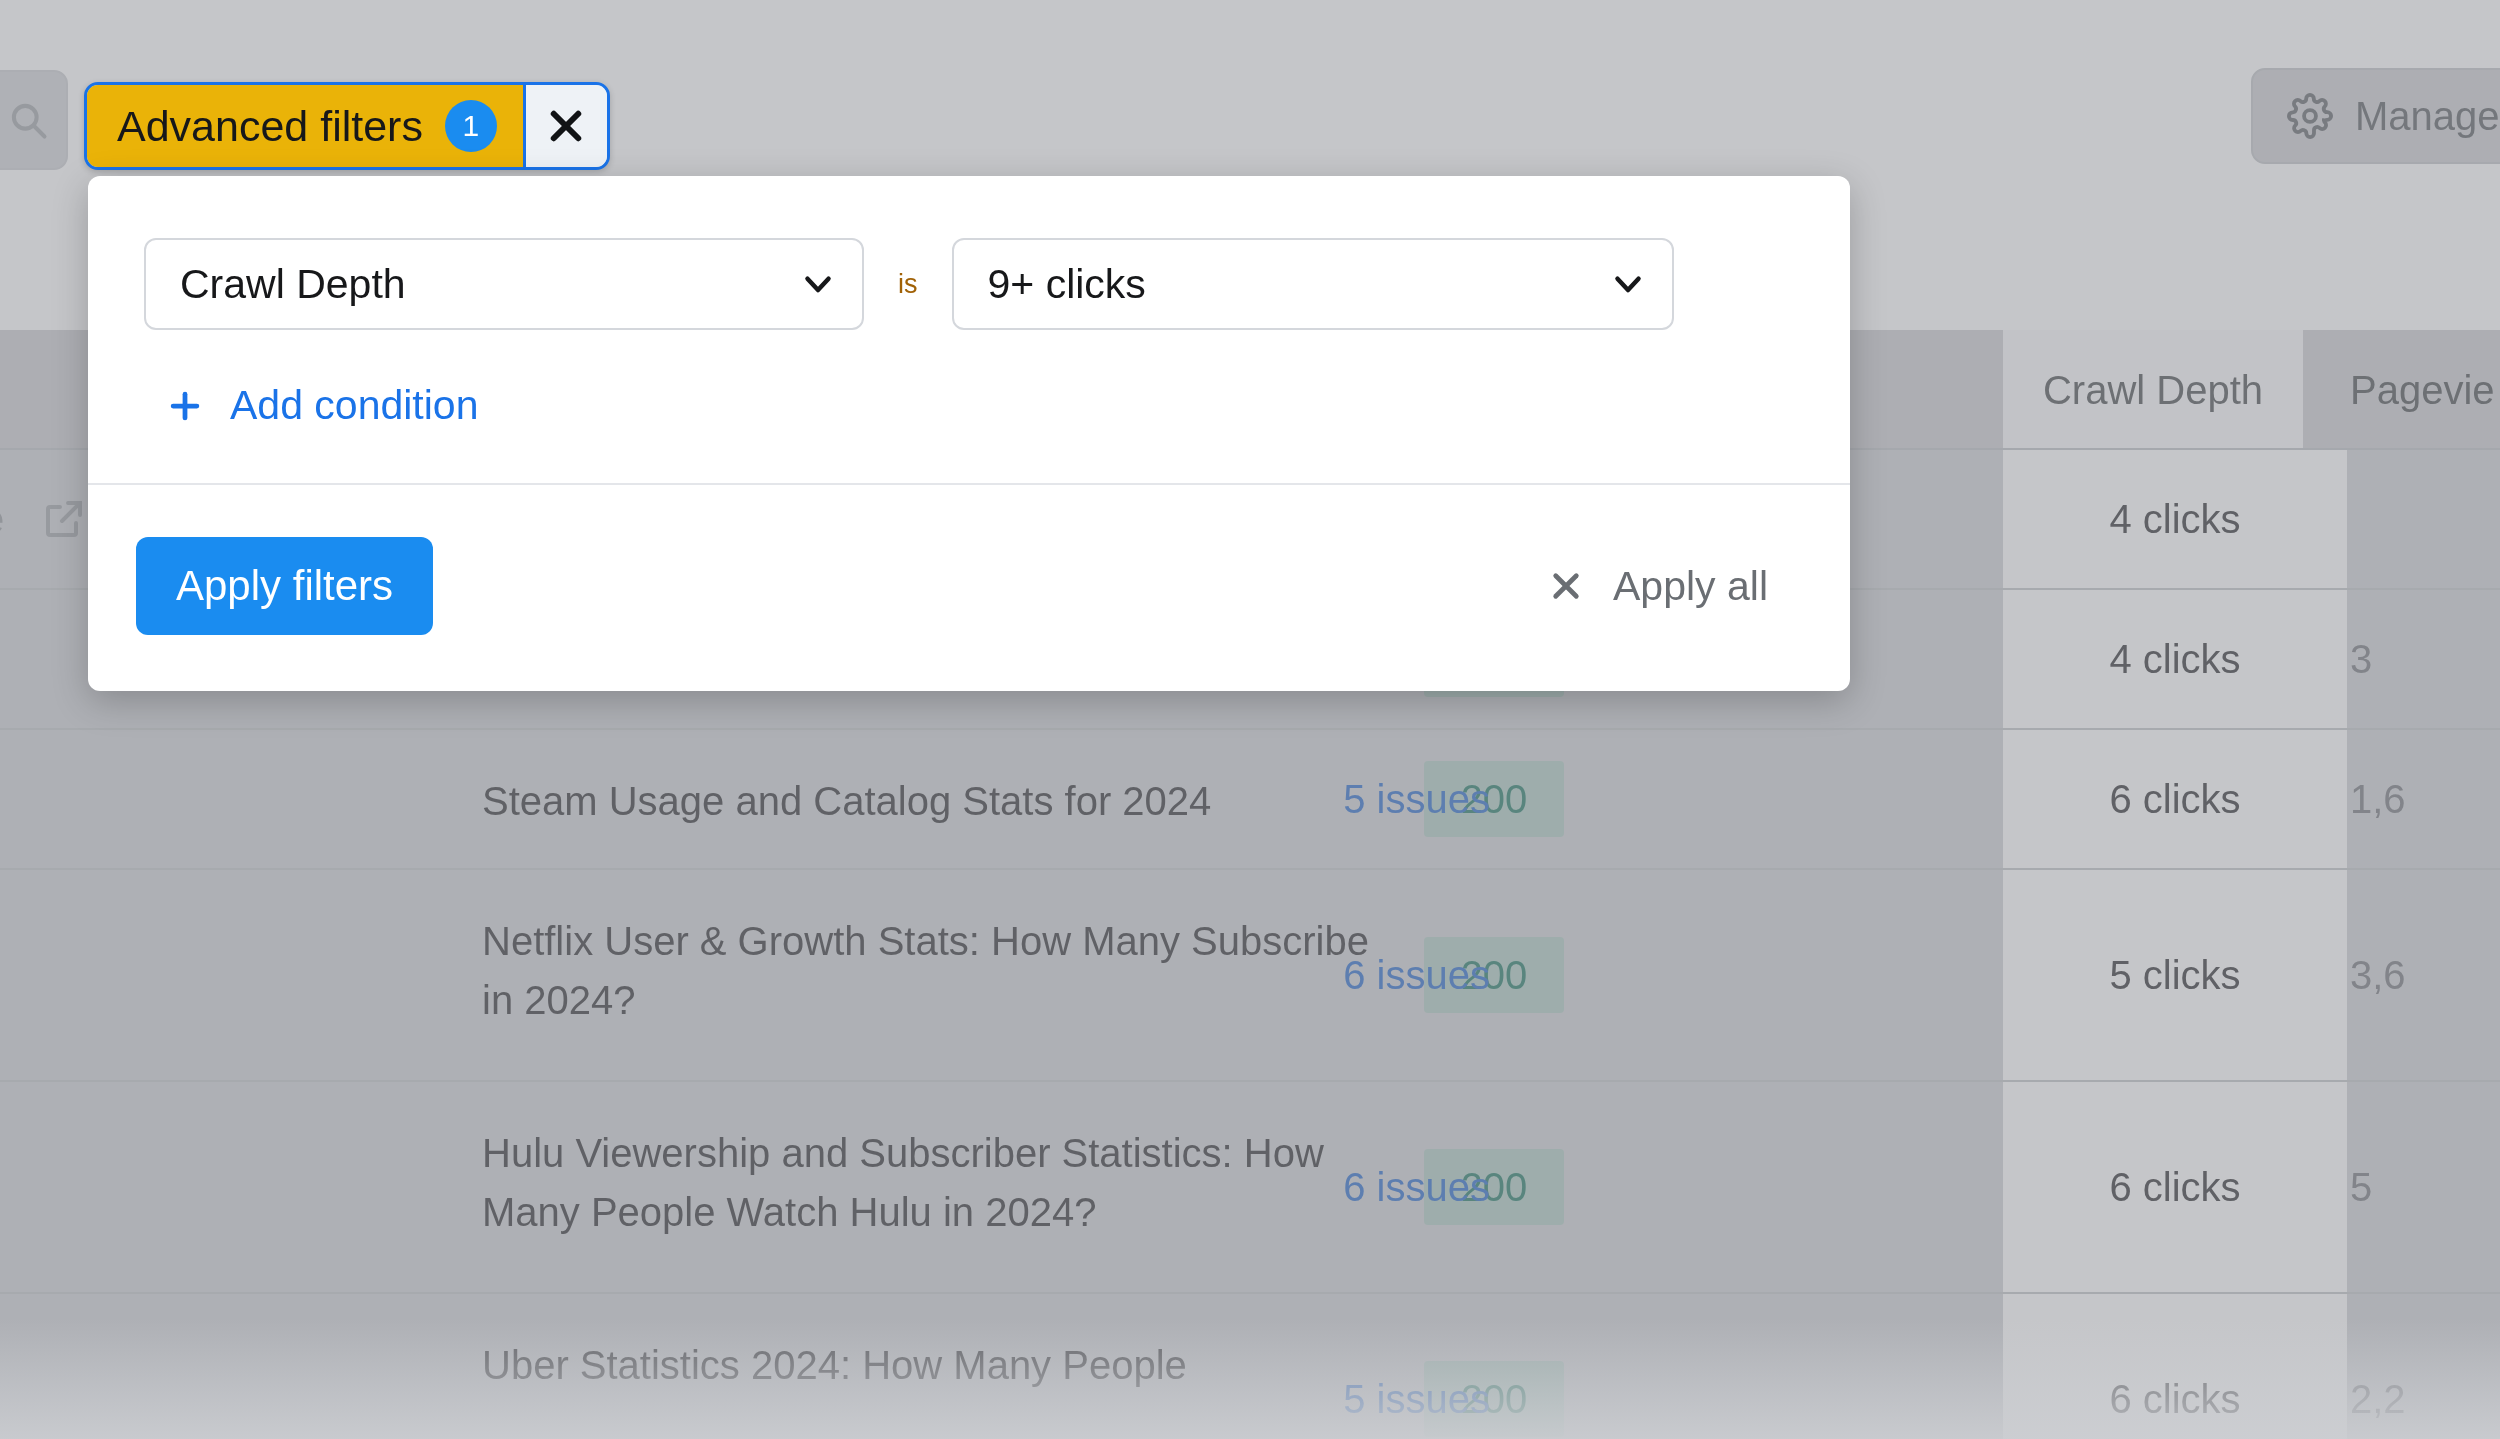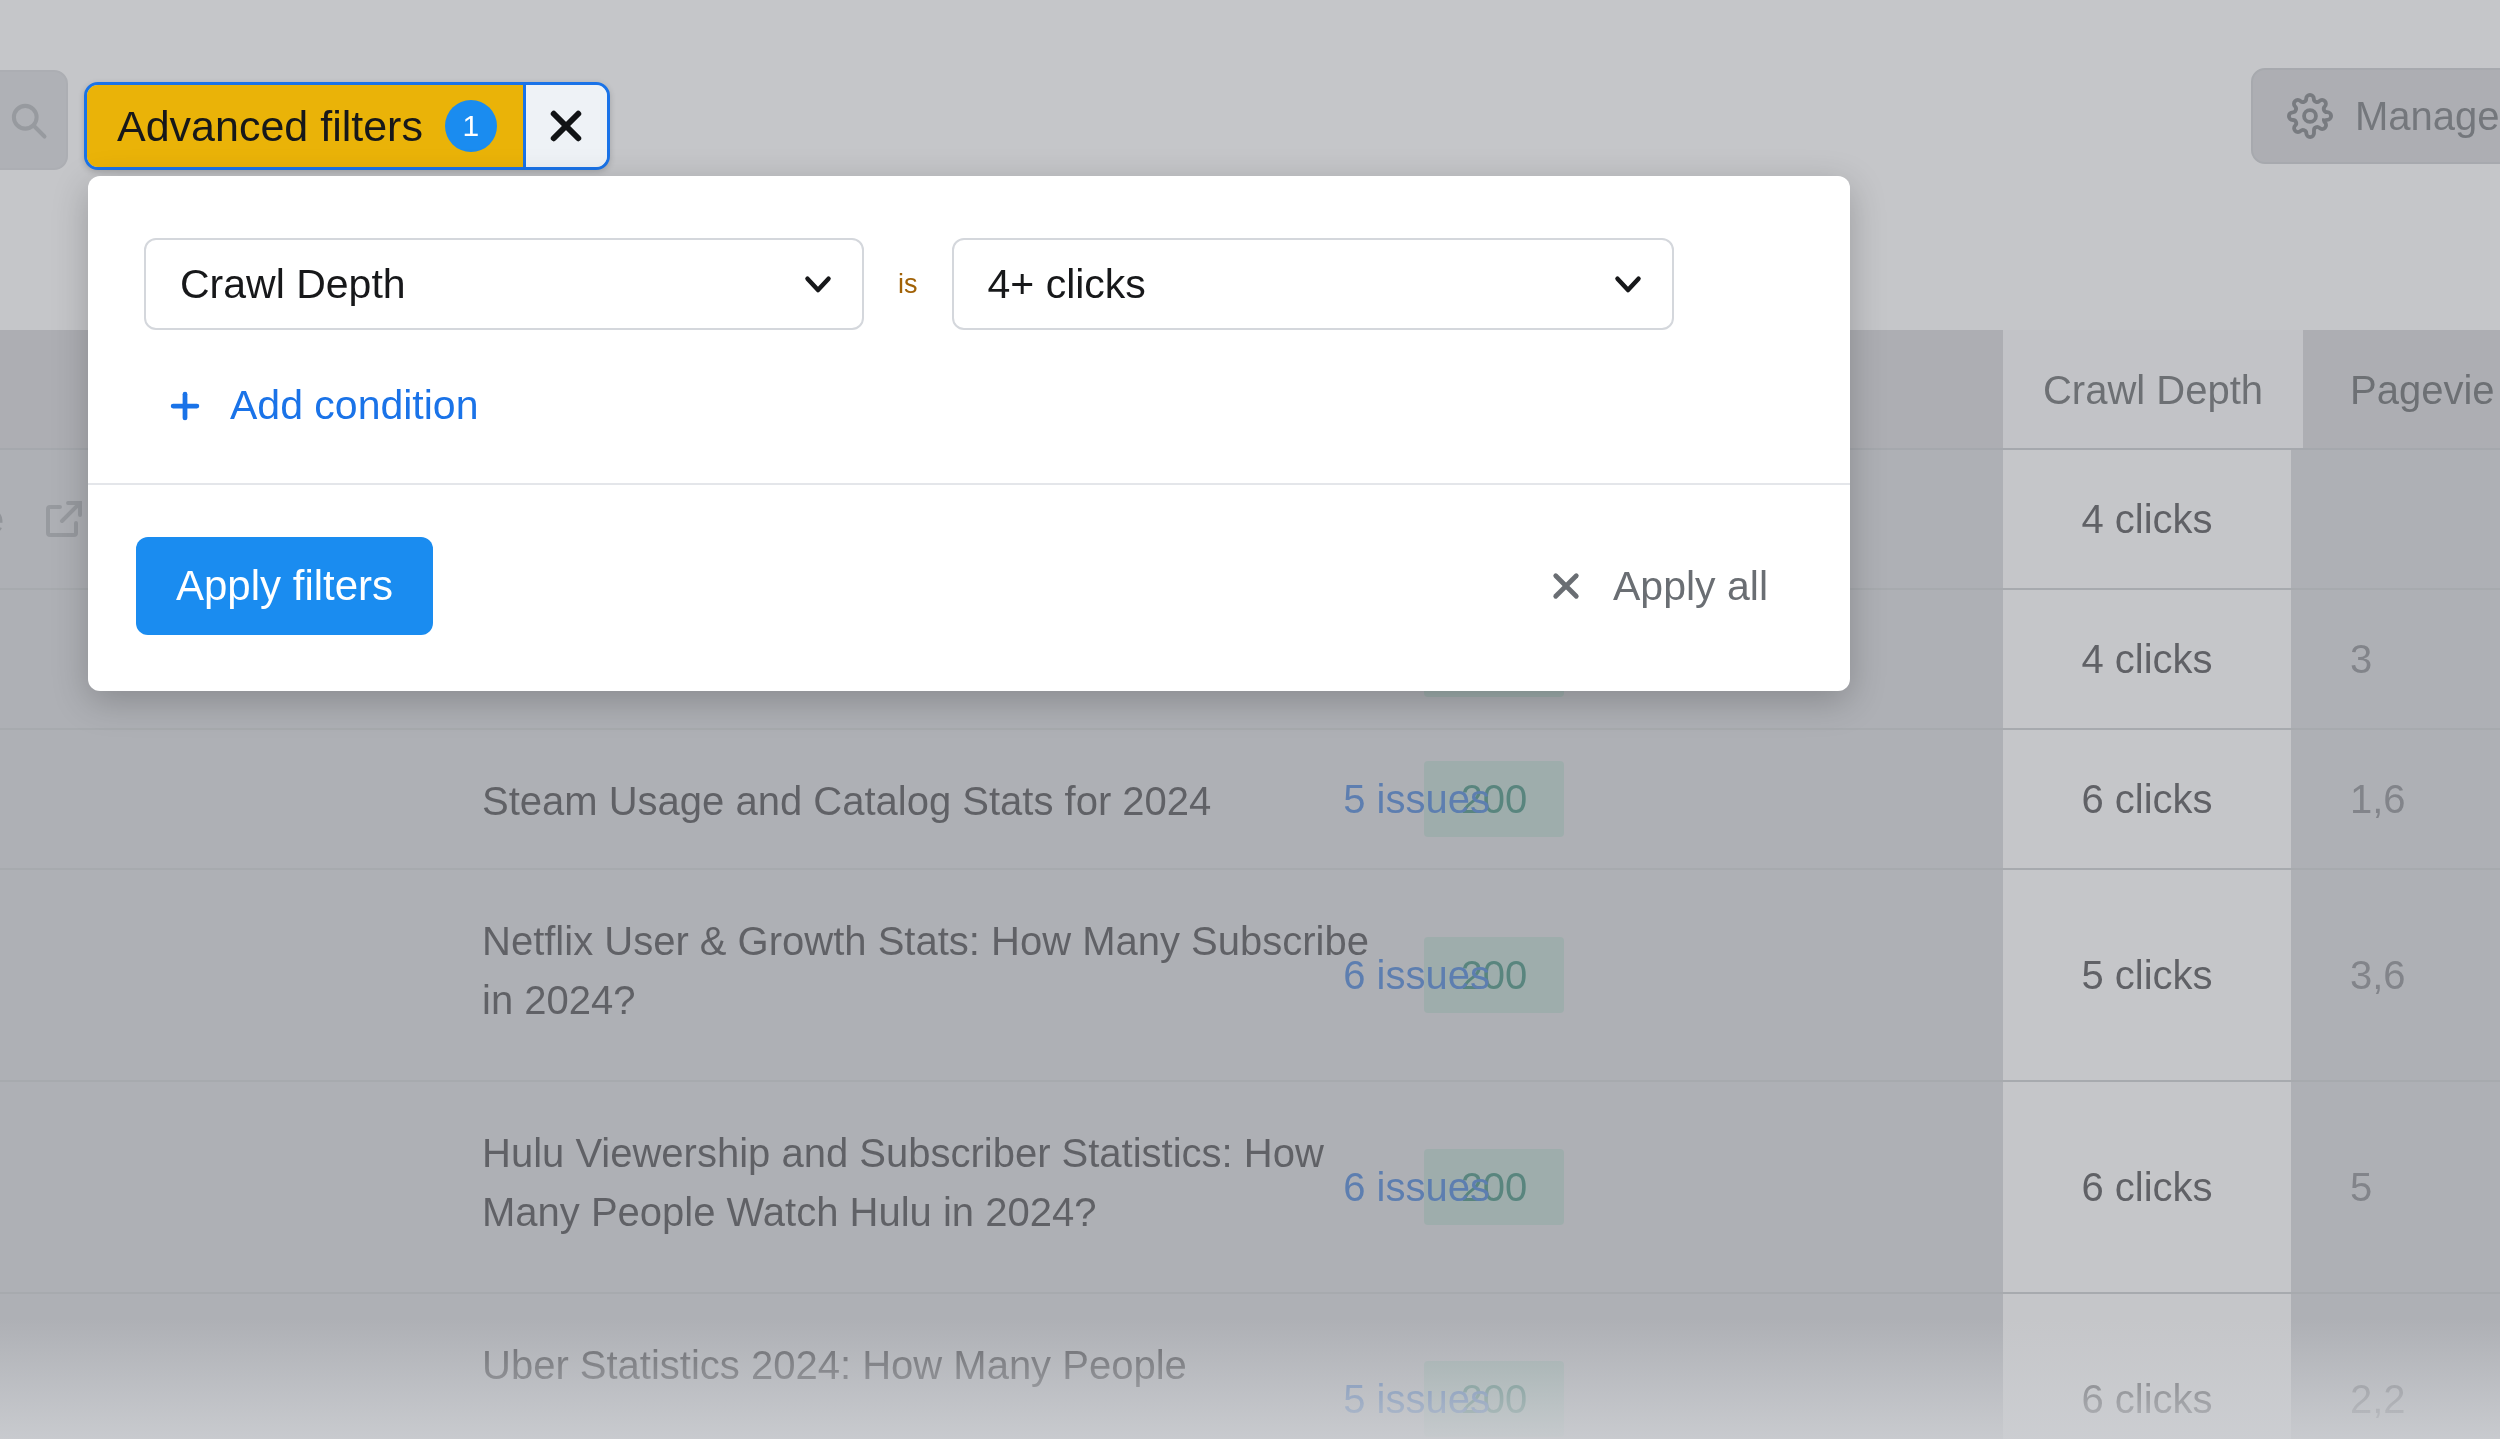--- a/index.html
+++ b/index.html
@@ -116,21 +116,21 @@
   .c-status { left: 1424px; top: 0; height: 100%; }
   .status-pill {
     width: 140px; height: 76px;
     border-radius: 4px;
     background: #a8c8bf;
     color: #10705a;
     display: flex; align-items: center; justify-content: center;
     font-size: 40px;
   }
   .c-issues { right: 1010px; top: 0; height: 100%; color: #1a61c7; }
-  .c-depth  { left: 2003px; width: 288px; top: 0; height: 100%;
+  .c-depth  { left: 2003px; width: 344px; top: 0; height: 100%;
               justify-content: center; background: #ffffff; color: #202124; }
   .c-page   { left: 2350px; top: 0; height: 100%; color: #6a6e73; }
 
   .row-h1 { height: 140px; }
   .row-h2 { height: 212px; }
 
   .ext-link-icon {
     position: absolute;
     left: 40px; top: 50%;
     transform: translateY(-50%);
@@ -397,21 +397,21 @@
         <div class="select select-field">
           <span>Crawl Depth</span>
           <svg class="chev" viewBox="0 0 24 24" fill="none" stroke="#17181a" stroke-width="3" stroke-linecap="round" stroke-linejoin="round">
             <polyline points="5,8.5 12,16 19,8.5"></polyline>
           </svg>
         </div>
 
         <span class="is-word">is</span>
 
         <div class="select select-value">
-          <span>4+ clicks</span>
+          <span>9+ clicks</span>
           <svg class="chev" viewBox="0 0 24 24" fill="none" stroke="#17181a" stroke-width="3" stroke-linecap="round" stroke-linejoin="round">
             <polyline points="5,8.5 12,16 19,8.5"></polyline>
           </svg>
         </div>
       </div>
 
       <div class="add-condition">
         <svg class="plus-glyph" viewBox="0 0 24 24" fill="none" stroke="#1a73e8" stroke-width="3" stroke-linecap="round">
           <line x1="12" y1="4.5" x2="12" y2="19.5"></line>
           <line x1="4.5" y1="12" x2="19.5" y2="12"></line>

